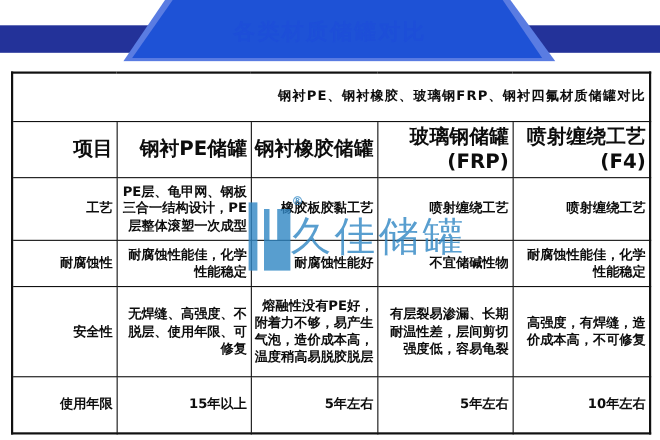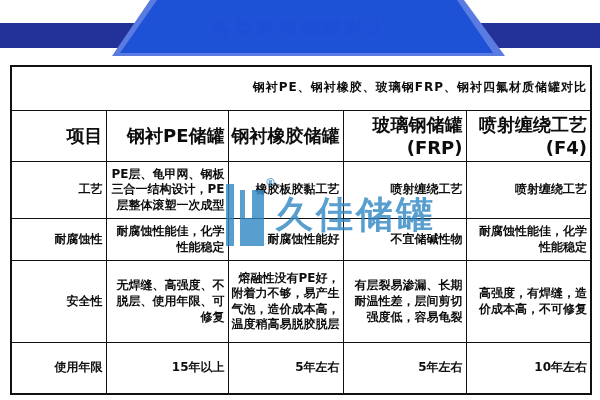--- a/index.html
+++ b/index.html
@@ -51,22 +51,21 @@
   }
   .wm-logo{position:relative;width:38px;height:62px;flex:0 0 auto;}
   .wm-bar-left{position:absolute;left:0;top:0;width:8px;height:62px;background:#2f86c4;}
   .wm-block-right{position:absolute;left:14px;top:6px;width:24px;height:56px;background:#2f86c4;}
   .wm-notch{position:absolute;left:19px;top:6px;width:7px;height:28px;background:#ffffff;}
   .wm-reg{
     position:absolute;top:-8px;right:-12px;
     font-size:11px;color:#2f86c4;font-weight:bold;
   }
   .wm-text{
-    margin-left:12px;
-    font-size:37px;font-weight:bold;color:#2f86c4;letter-spacing:3px;
+    font-size:37px;font-weight:normal;color:#2f86c4;letter-spacing:3px;
     white-space:nowrap;
     text-align:center;
   }
 </style>
 </head>
 <body>
 
 <div class="banner">
   <div class="banner-band"></div>
   <div class="trap-accent"></div>

